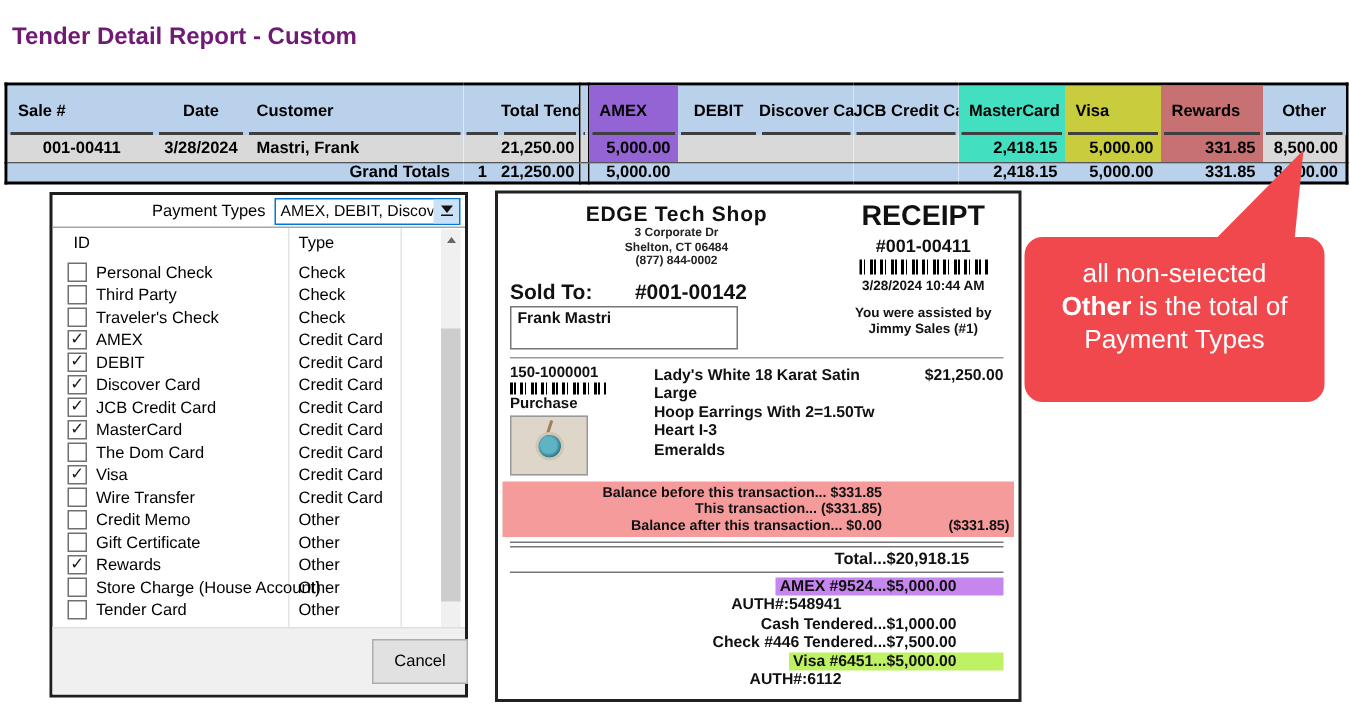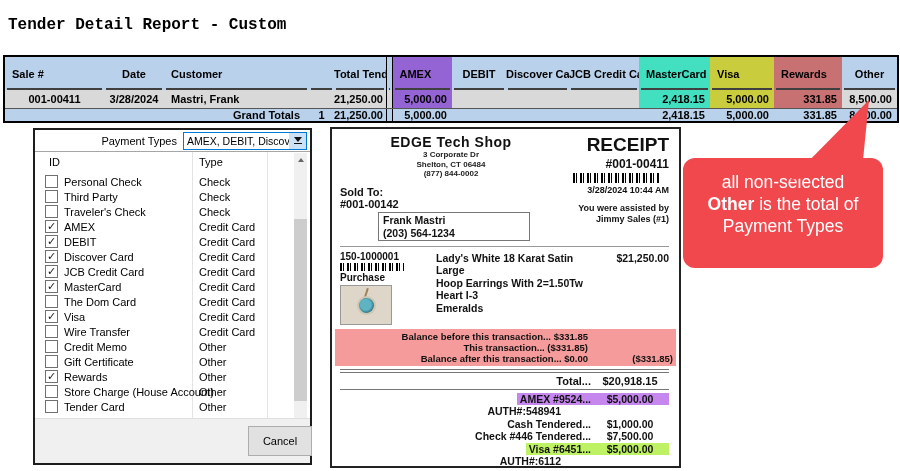--- a/index.html
+++ b/index.html
@@ -1,21 +1,21 @@
 <!DOCTYPE html>
 <html><head>
 <meta charset="utf-8">
 <style>
   * { margin:0; padding:0; box-sizing:border-box; }
   html,body { width:900px; height:471px; background:#fff; overflow:hidden;
     font-family:"Liberation Sans", sans-serif; }
   #app { position:relative; width:900px; height:471px; background:#fff; }
 
   
-  .page-title { position:absolute; left:8px; top:16px; font-size:16px; font-weight:bold; color:#000000;font-family:Liberation Mono, monospace; }
+  .page-title { position:absolute; left:8px; top:16px; font-size:16px; font-weight:bold; color:#701a75; }
 
   
   .report { position:absolute; left:3px; top:55px; width:894px; border-collapse:collapse;
     table-layout:fixed; font-size:11px; font-weight:bold; color:#000;
     border:2px solid #000; }
   .report th, .report td { overflow:hidden; white-space:nowrap; }
   .report tr.hdr th { height:34px; background:#B9D1EA; vertical-align:middle;
     line-height:12px; position:relative; font-weight:bold; }
   .report tr.hdr th::after { content:''; position:absolute; left:2px; right:2px; bottom:0;
     height:2px; background:#3f3f3f; }
@@ -66,24 +66,24 @@
     border:1px solid #ADADAD; font-size:11px; color:#000; text-align:center; line-height:28px; }
   .btn-ok { left:143px; } .btn-cancel { left:213px; }
 
   
   .receipt { position:absolute; left:330px; top:127px; width:351px; height:341px;
     background:#fff; border:2px solid #222; color:#111; font-weight:bold; padding:5px 10px 0 8px; }
   .r-top { display:flex; }
   .r-left { width:222px; }
   .shop-name { font-size:14px; font-weight:bold; text-align:center; letter-spacing:0.5px; }
   .addr { font-size:8px; font-weight:bold; text-align:center; line-height:9.5px; color:#222; }
-  .soldto-row { width:158px; display:flex; justify-content:space-between; font-size:11px; margin-top:7px;flex-direction:column; }
+  .soldto-row { width:158px; display:flex; justify-content:space-between; font-size:14px; margin-top:7px; }
   .cust-box { width:152px; height:29px; border:1px solid #777; margin-top:2px;
-    font-size:10.5px; line-height:13px; padding:1px 4px;margin-left:38px; }
-  .r-right { flex:1; text-align:right; }
+    font-size:10.5px; line-height:13px; padding:1px 4px; }
+  .r-right { flex:1; text-align:center; }
   .receipt-word { font-size:19px; font-weight:bold; }
   .receipt-num { font-size:12px; margin-top:1px; }
   .barcode { background:repeating-linear-gradient(90deg,#000 0 2px,#fff 2px 3px,#000 3px 4px,#fff 4px 7px); }
   .bc-receipt { width:86px; height:10px; margin:2px auto 0 auto; }
   .r-datetime { font-size:9px; margin-top:2px; }
   .assisted { font-size:9px; line-height:10.5px; margin-top:8px; }
   .hr1 { border:0; border-top:1px solid #999; margin-top:5px; }
   .item-row { display:flex; margin-top:4px; }
   .item-left { width:96px; font-size:10px; line-height:11px; }
   .bc-item { width:64px; height:8px; margin:1px 0; }
@@ -94,21 +94,21 @@
   .photo::after { content:''; position:absolute; left:18px; top:12px; width:15px; height:15px;
     border-radius:50%; background:radial-gradient(circle at 45% 45%, #5FB4C4 0 45%, #2F7585 70%, #C9C0AE 75%); box-shadow:0 0 0 2px #CFC6B4; }
   .item-desc { flex:1; font-size:10.5px; line-height:12.5px; padding-top:1px; }
   .item-price { width:78px; text-align:right; font-size:10.5px; padding-top:1px; }
   .rewards-box { margin-top:4px; margin-left:-5px; margin-right:-7px; background:#F69B9B;
     font-size:9.5px; line-height:11px; padding:2px 4px; position:relative; }
   .rw-r { text-align:right; padding-right:84px; }
   .rw-abs { position:absolute; right:3px; top:24px; }
   .dbl-line { height:4px; border-top:1px solid #777; border-bottom:1px solid #777; margin-top:3px; }
   .total-row { display:flex; justify-content:flex-end; font-size:11px; margin-top:2px; }
-  .amt { width:78px; text-align:center; }
+  .amt { width:78px; text-align:left; }
   .hr2 { border:0; border-top:1px solid #777; margin:2px 0 3px 0; }
   .tender-line { display:flex; justify-content:flex-end; height:12.5px; font-size:10.5px; }
   .band { display:flex; padding:0 0 0 3px; }
   .hl-p { background:#C586EE; } .hl-y { background:#bef264; }
   .auth { padding-right:30px; }
 
   
   .callout-box { position:absolute; left:683px; top:158px; width:200px; height:110px;
     background:#F0484D; border-radius:12px; z-index:48; color:#fff; text-align:center;
     font-size:17.5px; line-height:22px; padding-top:13px; }
@@ -312,21 +312,20 @@
         <div class="shop-name">EDGE Tech Shop</div>
         <div class="addr">3 Corporate Dr</div>
         <div class="addr">Shelton, CT 06484</div>
         <div class="addr">(877) 844-0002</div>
         <div class="soldto-row">
           <span>Sold To:</span>
           <span>#001-00142</span>
         </div>
         <div class="cust-box">
           <div>Frank Mastri</div>
-          <div>(203) 564-1234</div>
         </div>
       </div>
       <div class="r-right">
         <div class="receipt-word">RECEIPT</div>
         <div class="receipt-num">#001-00411</div>
         <div class="barcode bc-receipt"></div>
         <div class="r-datetime">3/28/2024 10:44 AM</div>
         <div class="assisted">
           <div>You were assisted by</div>
           <div>Jimmy Sales (#1)</div>

